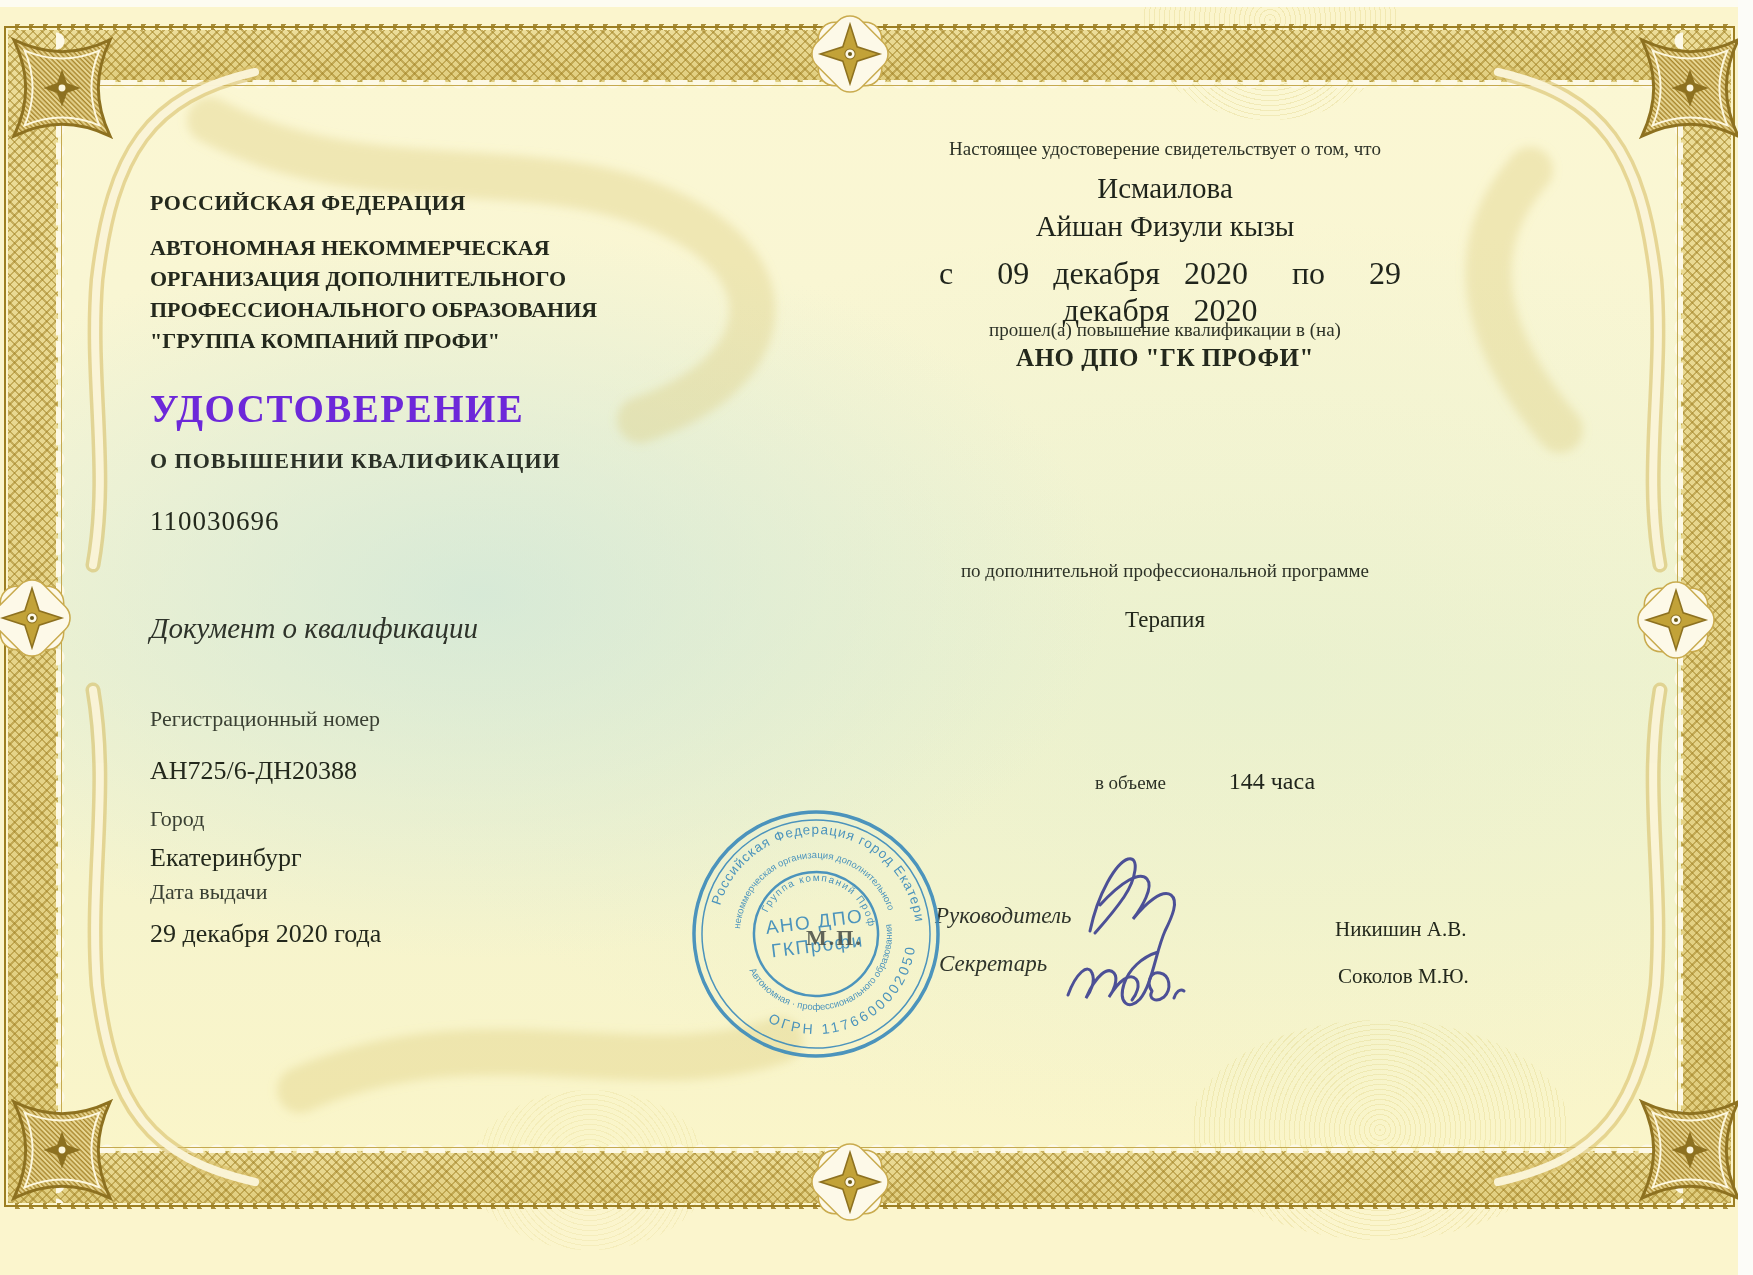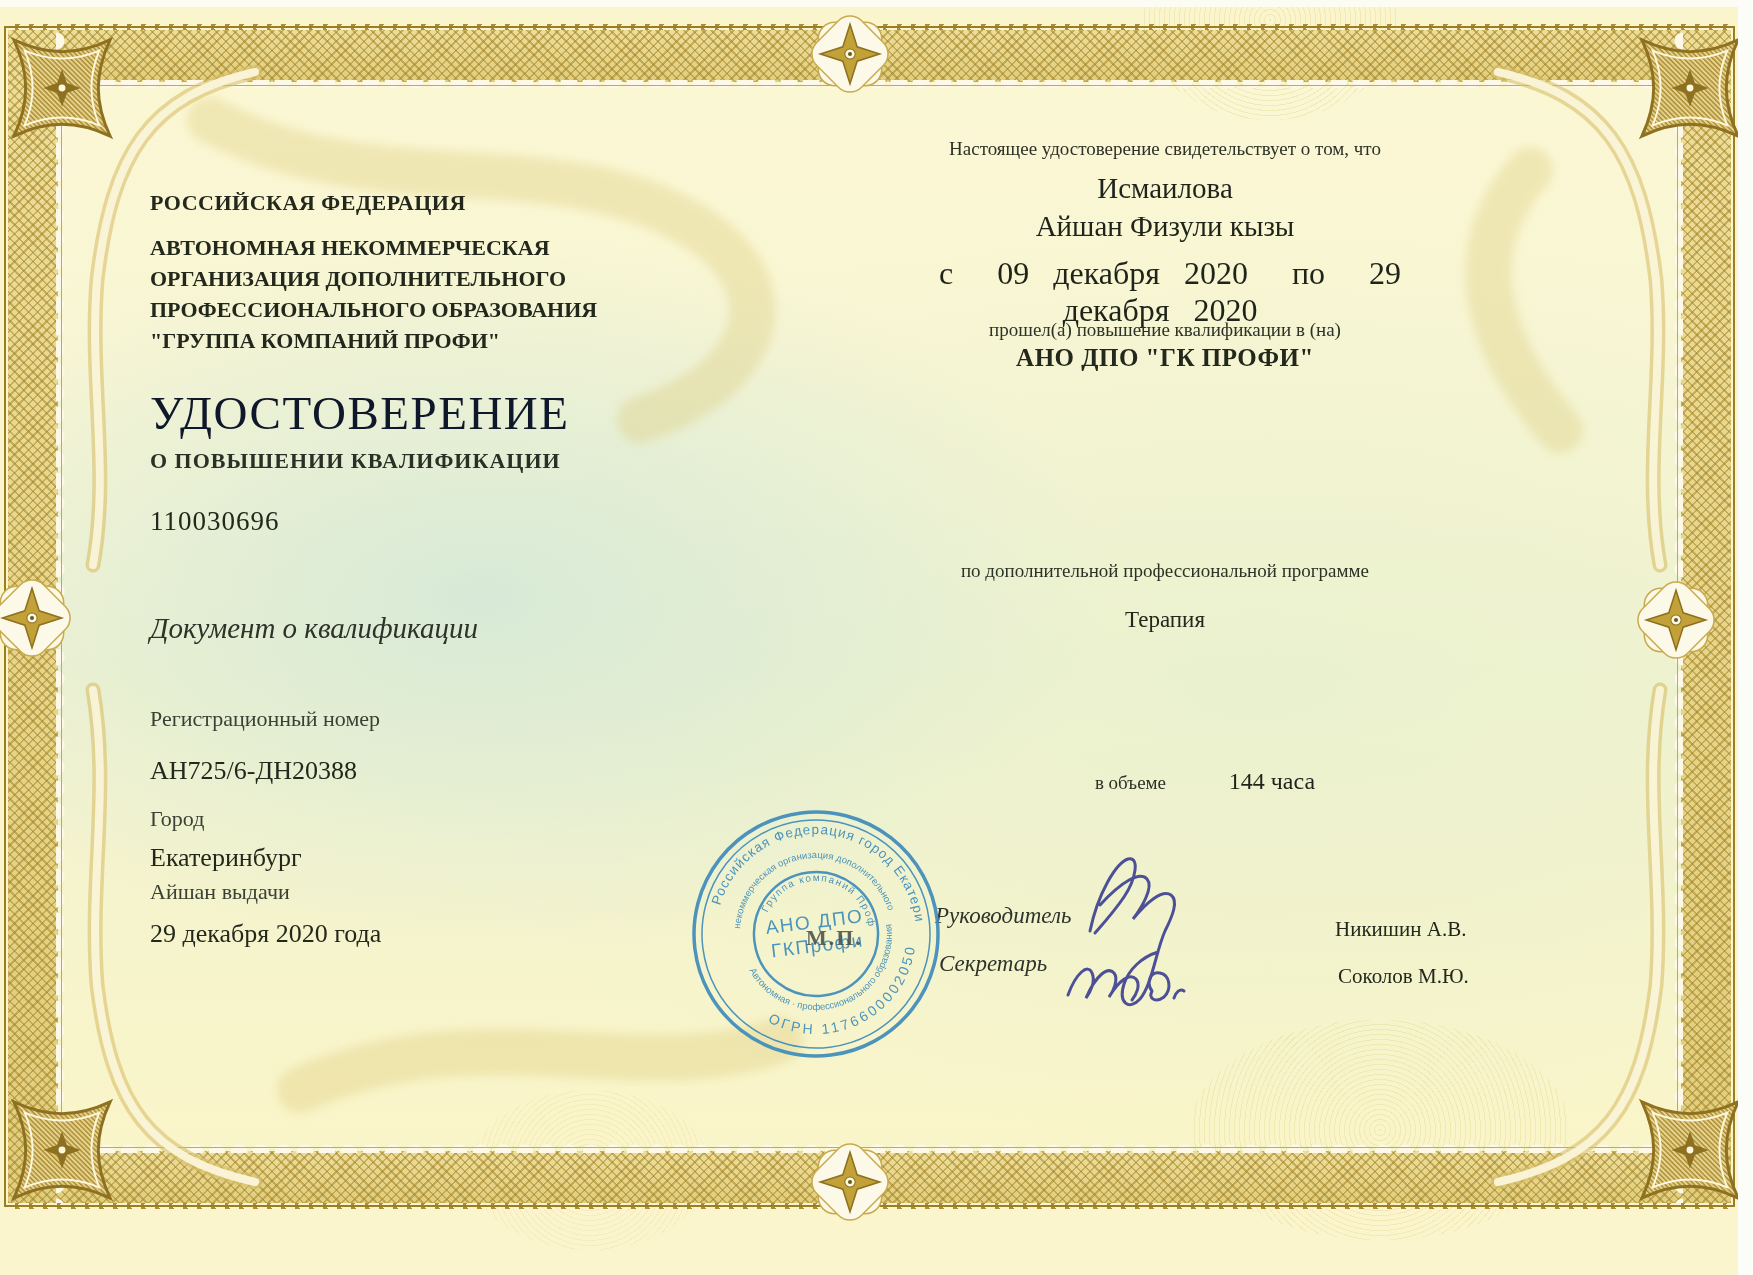--- a/index.html
+++ b/index.html
@@ -63,21 +63,21 @@
   .ribbons{position:absolute;inset:0;pointer-events:none;}
   .rosette{position:absolute;border-radius:50%;
     background:repeating-radial-gradient(circle, rgba(208,188,84,.4) 0 1px, rgba(208,188,84,0) 1px 5px);
     opacity:.55;}
   
   .abs{position:absolute;}
   .left-col{left:150px;width:600px;text-align:left;}
   .right-col{left:880px;width:570px;text-align:center;}
   .country{font-size:22px;font-weight:bold;letter-spacing:.5px;color:#23281c;}
   .org{font-size:22px;font-weight:bold;line-height:31px;color:#23281c;}
-  .cert-title{font-size:47px;font-weight:normal;letter-spacing:1.5px;color:#0f172a;}
+  .cert-title{font-size:39px;font-weight:bold;letter-spacing:1.5px;color:#6d28d9;}
   .cert-subtitle{font-size:22px;font-weight:bold;letter-spacing:1px;text-transform:uppercase;color:#2a3026;}
   .cert-number{font-size:27px;color:#23281c;letter-spacing:1px;}
   .doc-type{font-size:29px;font-style:italic;color:#2e332a;}
   .small-label{font-size:22px;color:#3a4033;}
   .value{font-size:26px;color:#23281c;}
   .statement{font-size:19px;color:#2d3227;}
   .holder{font-size:29px;color:#1f241b;}
   .period{font-size:32px;color:#1f241b;word-spacing:16px;}
   .period span{margin:0 10px;}
   .institution{font-size:25px;font-weight:bold;color:#23281c;letter-spacing:.5px;}
@@ -197,21 +197,21 @@
   <div class="abs left-col cert-subtitle" style="top:448px;">о повышении квалификации</div>
   <div class="abs left-col cert-number" style="top:506px;">110030696</div>
   <div class="abs left-col doc-type" style="top:612px;">Документ о квалификации</div>
 
   <div class="abs left-col small-label" style="top:706px;">Регистрационный номер</div>
   <div class="abs left-col value" style="top:756px;">АН725/6-ДН20388</div>
 
   <div class="abs left-col small-label" style="top:806px;">Город</div>
   <div class="abs left-col value" style="top:843px;">Екатеринбург</div>
 
-  <div class="abs left-col small-label" style="top:879px;">Айшан выдачи</div>
+  <div class="abs left-col small-label" style="top:879px;">Дата выдачи</div>
   <div class="abs left-col value" style="top:919px;">29 декабря 2020 года</div>
 
   <div class="abs right-col holder" style="top:172px;">Исмаилова</div>
   <div class="abs right-col statement" style="top:138px;">Настоящее удостоверение свидетельствует о том, что</div>
   <div class="abs right-col holder" style="top:210px;">Айшан Физули кызы</div>
 
   <div class="abs right-col period" style="top:255px;">
     <span>с</span>
     <span>09 декабря 2020</span>
     <span>по</span>

